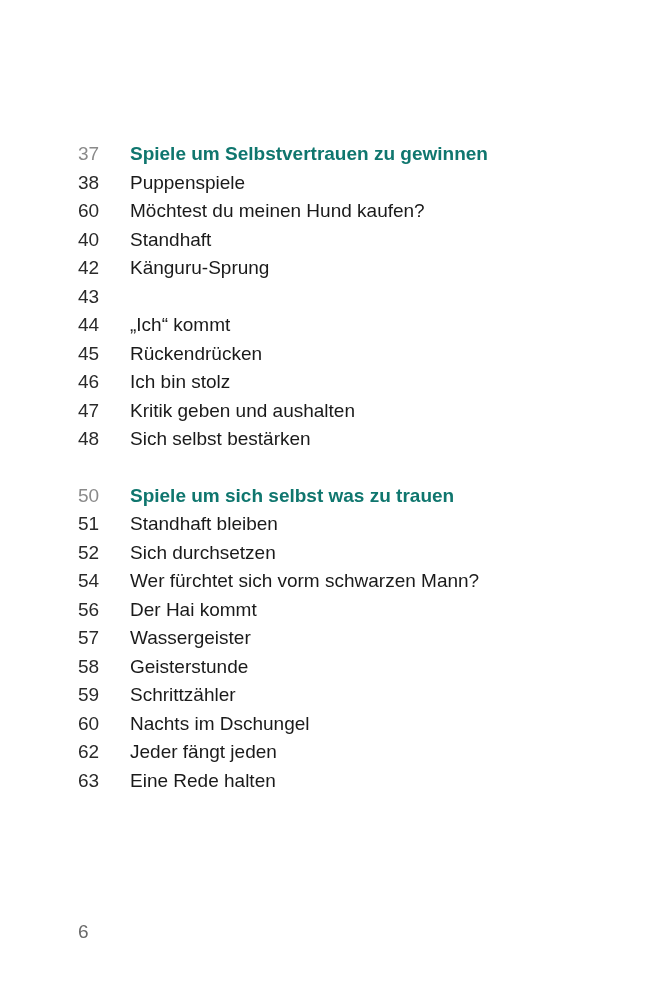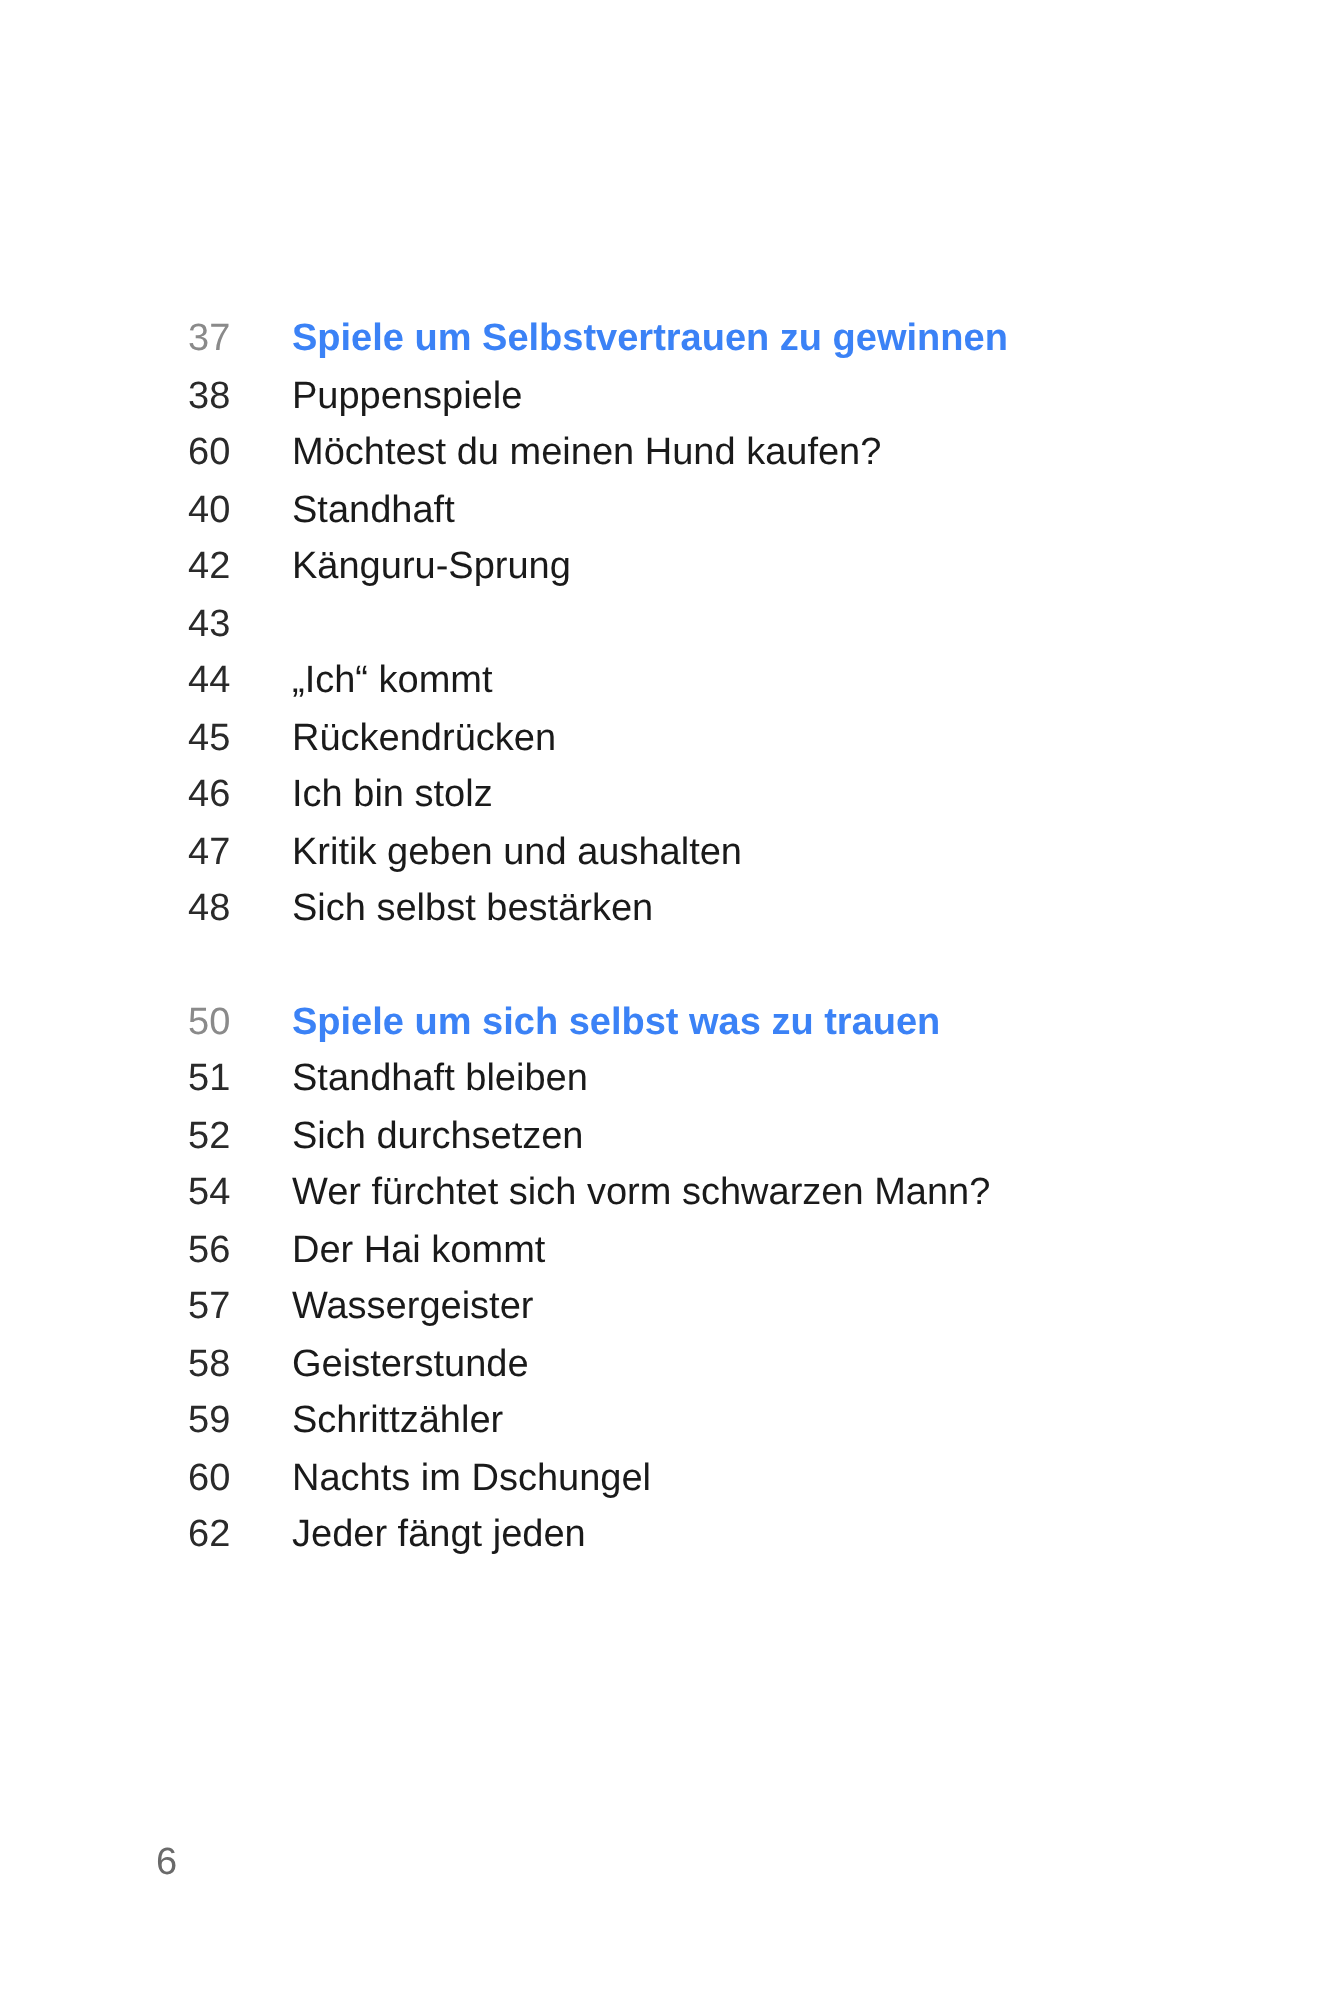--- a/index.html
+++ b/index.html
@@ -15,21 +15,21 @@
       font-family: "Liberation Sans", "DejaVu Sans", sans-serif;
       color: #1a1a1a;
     }
     .toc {
       position: absolute;
       left: 78px;
       top: 140px;
       width: 520px;
     }
     .section {
-      margin: 16px;
+      margin: 0;
       padding: 0;
     }
     .section + .section {
       margin-top: 28px;
     }
     .row {
       display: flex;
       align-items: baseline;
       height: 28.5px;
       font-size: 19px;
@@ -41,21 +41,21 @@
       flex: 0 0 52px;
       color: #2a2a2a;
     }
     .title {
       color: #1a1a1a;
     }
     .row.heading .num {
       color: #8a8a8a;
     }
     .row.heading .title {
-      color: #3b82f6;
+      color: #0f766e;
       font-weight: bold;
     }
     .page-number {
       position: absolute;
       left: 78px;
       top: 921px;
       font-size: 19px;
       color: #6a6a6a;
     }
   </style>
@@ -144,17 +144,21 @@
       <span class="title">Schrittzähler</span>
     </div>
     <div class="row">
       <span class="num">60</span>
       <span class="title">Nachts im Dschungel</span>
     </div>
     <div class="row">
       <span class="num">62</span>
       <span class="title">Jeder fängt jeden</span>
     </div>
+    <div class="row">
+      <span class="num">63</span>
+      <span class="title">Eine Rede halten</span>
+    </div>
   </div>
 
 </div>
 
 <div class="page-number">6</div>
 
 </body></html>

